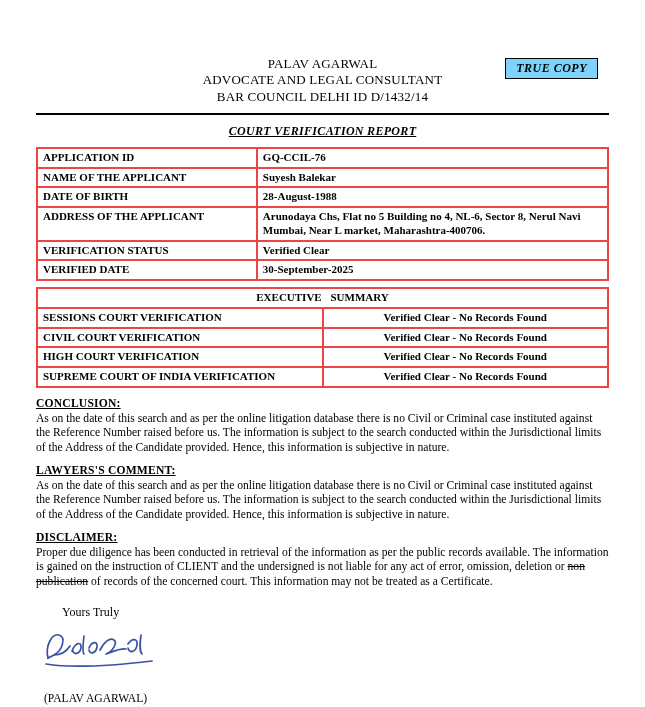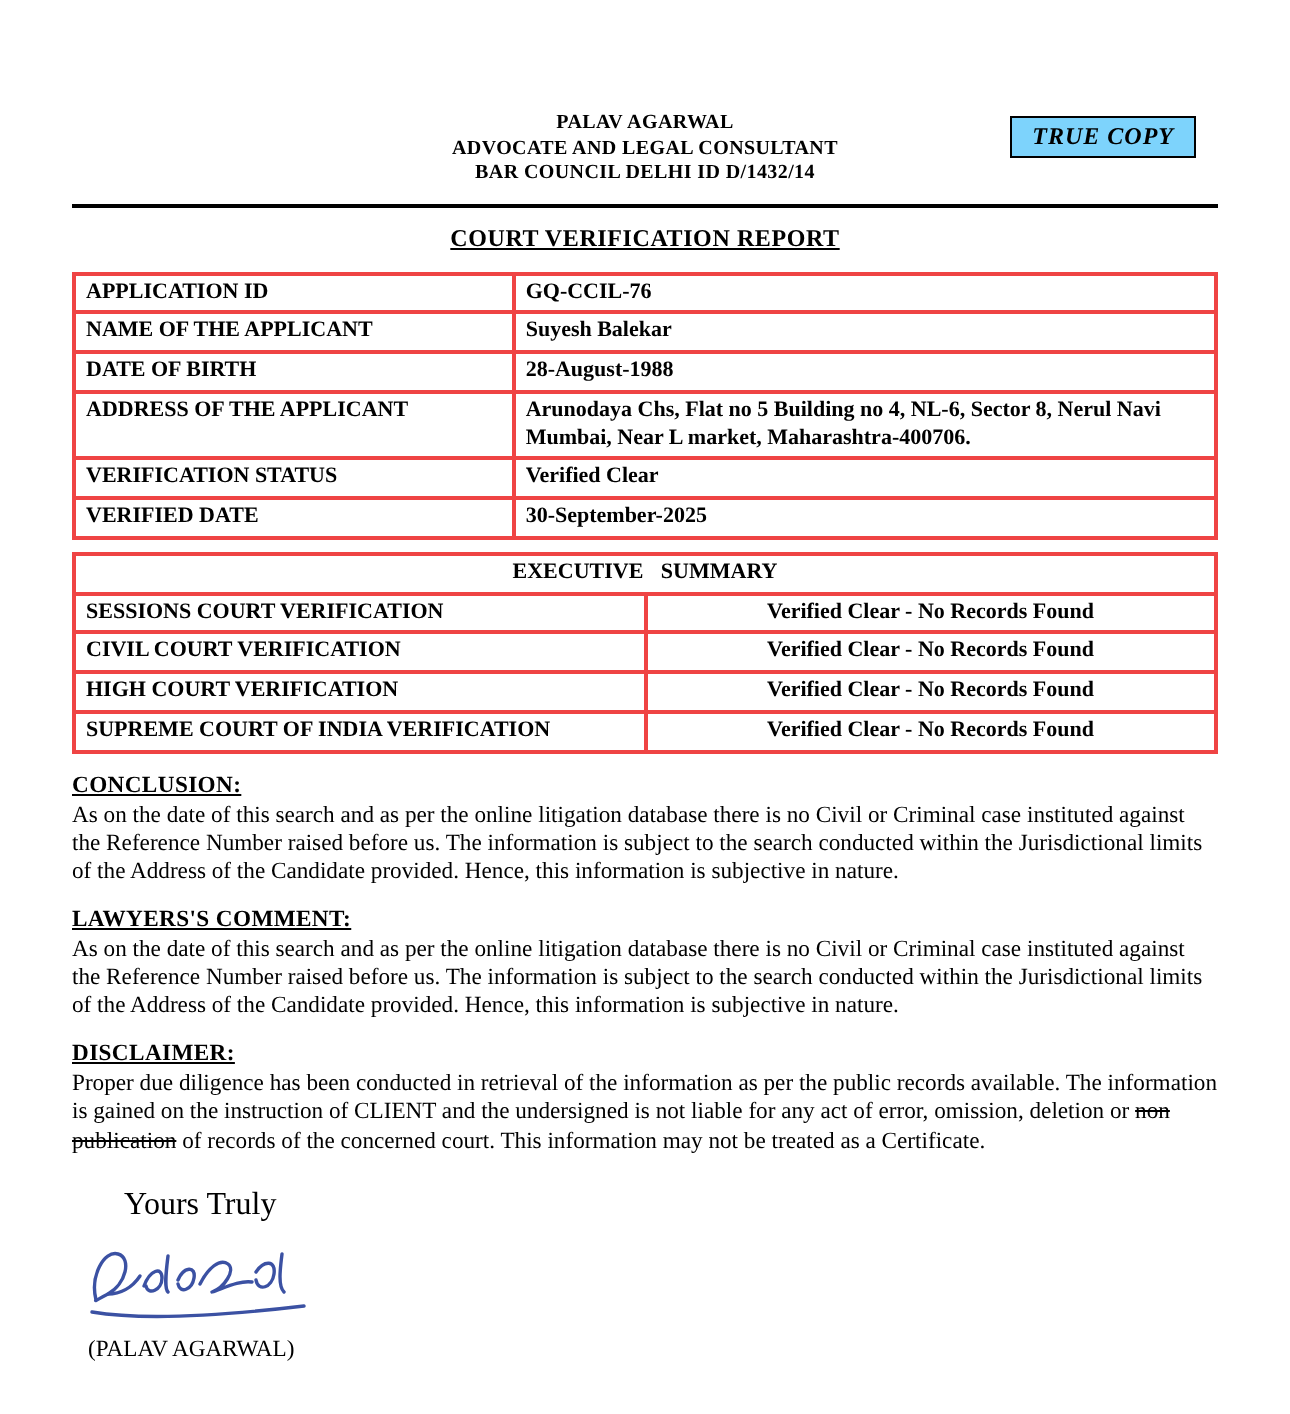--- a/index.html
+++ b/index.html
@@ -15,51 +15,51 @@
   .true-copy {
     position: absolute; top: 58px; right: 47px;
     border: 1.5px solid #000;
     padding: 2px 10px;
     font-weight: bold; font-style: italic;
     font-size: 12px; letter-spacing: 0.5px;
     background: #7dd3fc;
   }
 
   .letterhead { text-align: center; line-height: 1.25; }
-  .letterhead div { font-weight: bold; font-size: 10px; letter-spacing: 0.2px; }
+  .letterhead div { font-weight: normal; font-size: 13px; letter-spacing: 0.2px; }
 
   .rule { border: none; border-top: 2.5px solid #000; margin: 8px 0 6px 0; }
 
   .doc-title { text-align: center; margin: 4px 0 8px 0; }
   .doc-title span {
     font-weight: bold; font-size: 12px;
-    text-decoration: underline; letter-spacing: 0.3px;
+    text-decoration: underline; letter-spacing: 0.3px; font-style: italic;
   }
 
   table { width: 100%; border-collapse: collapse; table-layout: fixed; }
   td { border: 2px solid #ef4444; vertical-align: top; }
   .t1 td, .t2 td { font-size: 11px; font-weight: bold; padding: 2px 5px; line-height: 1.25; }
   .col-label { width: 38.5%; }
   .t2 { margin-top: 6px; }
   .t2 .summary-head { text-align: center; word-spacing: 6px; padding: 2px 4px; }
   .t2 .val { text-align: center; }
 
   .section { margin-top: 9px; }
   .section-heading {
     font-weight: bold; font-size: 11.6px;
     text-decoration: underline; letter-spacing: 0.2px;
   }
   .section-body { font-size: 11.6px; line-height: 1.24; margin-top: 2px; }
   .struck { text-decoration: line-through; }
 
-  .yours-truly { margin: 16px 0 0 26px; font-size: 16px; }
+  .yours-truly { margin: 16px 0 0 26px; font-size: 12px; }
 
   .signature { margin: 8px 0 0 4px; height: 44px; }
 
-  .sign-name { margin: 4px 0 0 8px; font-size: 11.6px; }
+  .sign-name { margin: 20px 0 0 8px; font-size: 11.6px; }
 </style>
 </head>
 <body>
 
 <div class="page">
 
   <div class="true-copy">
     <span>TRUE COPY</span>
   </div>
 

